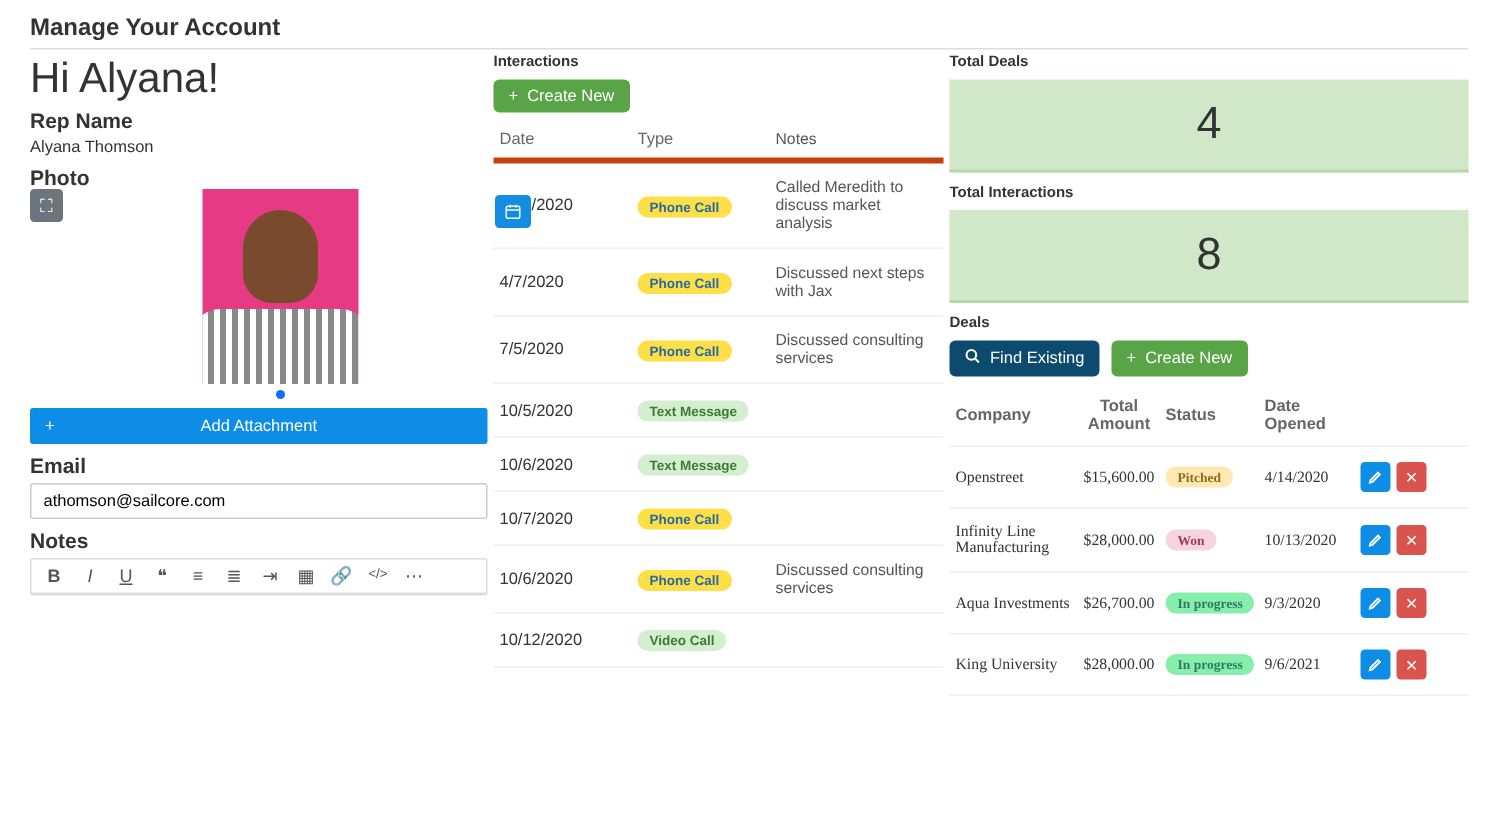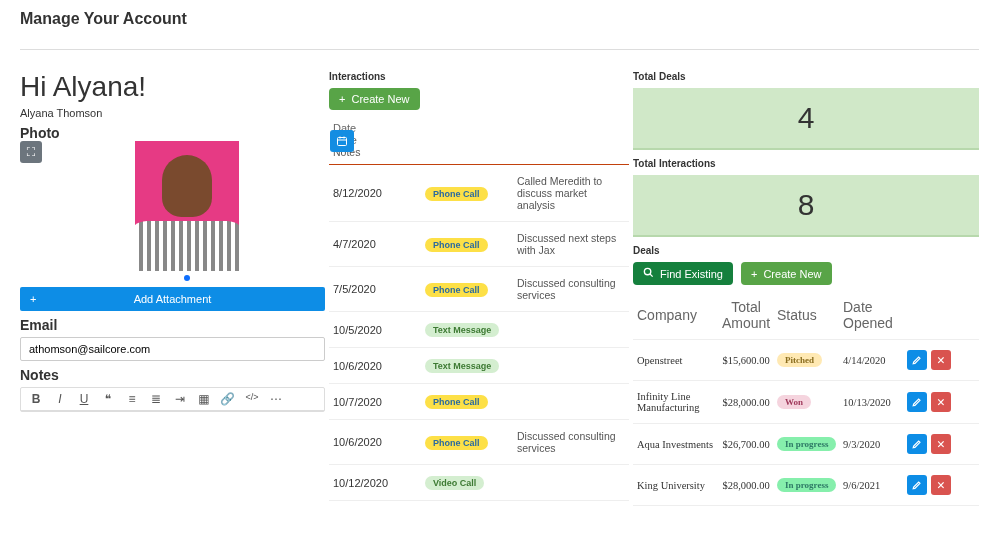--- a/index.html
+++ b/index.html
@@ -1,89 +1,90 @@
 <!DOCTYPE html>
 <html><head>
   <meta charset="utf-8">
   <style>
     * { box-sizing: border-box; margin: 0; padding: 0; }
     body { font-family: "Segoe UI", Arial, sans-serif; font-size: 12px; color: #333; background: #fff; }
     .page { width: 999px; height: 557px; padding: 10px 20px; position: relative; }
-    .page-title { font-size: 16px; font-weight: 600; padding-bottom: 21px; border-bottom: 1px solid #ddd; margin-bottom: 21px; }
+    .page-title { font-size: 16px; font-weight: 600; padding-bottom: 4px; border-bottom: 1px solid #ddd; margin-bottom: 3px; }
     .cols { display: flex; gap: 4px; }
     .col-left { width: 305px; }
     .col-mid { width: 300px; }
     .col-right { flex: 1; }
 
     h1.greeting { font-size: 28px; font-weight: 400; margin-bottom: 4px; }
     h2.section { font-size: 14px; font-weight: 600; margin: 6px 0 4px; }
     .rep-name-label { font-size: 14px; font-weight: 600; margin-top: 4px; }
     .rep-name-value { font-size: 11px; margin: 4px 0 6px; }
     .photo-row { display: flex; align-items: flex-start; gap: 8px; }
     .resize-btn { width: 24px; height: 22px; background: #6c757d; color: #fff; border-radius: 3px; display: flex; align-items: center; justify-content: center; font-size: 12px; }
     .cal-icon { width: 24px; height: 22px; background: #138de2; border-radius: 3px; color: #fff; display: flex; align-items: center; justify-content: center; font-size: 12px; position: absolute; left: 330px; top: 130px; }
     .photo-wrap { width: 100%; display: flex; flex-direction: column; align-items: center; position: relative; }
     .photo { width: 104px; height: 130px; background: linear-gradient(#e63a84, #e63a84); position: relative; overflow: hidden; }
     .photo::after { content: ""; position: absolute; bottom: 0; left: 50%; transform: translateX(-50%); width: 120px; height: 50px; background: repeating-linear-gradient(90deg, #fff 0 4px, #888 4px 8px); border-radius: 20px 20px 0 0; }
     .photo::before { content: ""; position: absolute; top: 14px; left: 50%; transform: translateX(-50%); width: 50px; height: 62px; background: #7a4a2e; border-radius: 26px 26px 20px 20px; }
     .dot { width: 6px; height: 6px; background: #0d6efd; border-radius: 50%; margin-top: 4px; }
 
     .btn { display: inline-flex; align-items: center; gap: 6px; border: none; border-radius: 4px; padding: 5px 10px; font-size: 11px; color: #fff; cursor: pointer; }
     .btn-success { background: #58a447; }
-    .btn-info { background: #15803d; }
+    .btn-info { background: #0c4a6e; }
     .btn-block { width: 100%; justify-content: center; background: #0d8de6; color: #fff; padding: 6px; border-radius: 2px; position: relative; }
     .btn-block .plus-left { position: absolute; left: 10px; }
 
     .input-text { width: 100%; border: 1px solid #ccc; padding: 5px 8px; font-size: 11px; border-radius: 2px; }
 
     .rte { border: 1px solid #ddd; border-radius: 2px; }
     .rte-toolbar { display: flex; gap: 6px; padding: 4px 6px; border-bottom: 1px solid #ddd; color: #555; }
     .rte-toolbar span { width: 18px; text-align: center; cursor: pointer; font-size: 12px; }
     .rte-content { padding: 8px 10px; font-size: 10px; line-height: 1.4; color: #444; }
 
     .label-row { font-size: 10px; font-weight: 700; margin-bottom: 6px; }
     .tbl { width: 100%; }
-    .tbl-head { display: flex; padding: 6px 4px; font-size: 11px; color: #666; border-bottom: 1px solid #c2410c; flex-direction: column; }
+    .tbl-head { display: flex; padding: 6px 4px; font-size: 11px; color: #666; border-bottom: 4px solid #c2410c; }
     .int-row { display: flex; padding: 10px 4px; border-bottom: 1px solid #eee; align-items: center; }
     .int-date { width: 92px; font-size: 11px; }
     .int-type { width: 92px; }
     .int-notes { flex: 1; font-size: 10.5px; color: #555; }
 
     .badge { display: inline-block; padding: 2px 8px; border-radius: 10px; font-size: 9px; font-weight: 600; }
     .badge-phone { background: #fde047; color: #2a6aa0; }
     .badge-text { background: #d4eed0; color: #3d7a33; }
     .badge-video { background: #d4eed0; color: #3d7a33; }
     .badge-pitched { background: #ffe9b3; color: #8a6d1e; }
     .badge-won { background: #f5d4de; color: #a03a5c; }
     .badge-progress { background: #86efac; color: #2e7a66; }
 
     .metric-card { background: #d0e8c8; height: 62px; display: flex; align-items: center; justify-content: center; font-size: 30px; margin-bottom: 8px; border-bottom: 2px solid #b7d8ac; }
     .deals-btns { display: flex; gap: 8px; margin-bottom: 6px; }
 
-    .deal-head { display: flex; padding: 8px 4px; font-size: 14px; color: #666; border-bottom: 1px solid #eee; align-items: center; }
+    .deal-head { display: flex; padding: 8px 4px; font-size: 11px; color: #666; border-bottom: 1px solid #eee; align-items: center; font-weight: bold; }
     .deal-row { display: flex; padding: 10px 4px; border-bottom: 1px solid #eee; align-items: center; font-size: 10.5px; font-family: Liberation Serif, serif; }
     .dc-company { width: 78px; }
     .dc-amount { width: 62px; text-align: center; }
     .dc-status { width: 66px; }
     .dc-date { width: 64px; }
     .dc-act { display: flex; gap: 4px; }
     .mini-btn { width: 20px; height: 20px; border-radius: 3px; display: flex; align-items: center; justify-content: center; color: #fff; }
     .mini-edit { background: #0d8de6; }
     .mini-del { background: #d9534f; }
   </style>
 </head>
 <body>
 
 <div class="page">
   <div class="page-title">Manage Your Account</div>
 
   <div class="cols">
 
     <div class="col-left">
       <h1 class="greeting">Hi Alyana!</h1>
+      <div class="rep-name-label">Rep Name</div>
       <div class="rep-name-value">Alyana Thomson</div>
       <div class="rep-name-label">Photo</div>
 
       <div class="photo-row">
         <div class="resize-btn">⛶</div>
         <div class="photo-wrap">
           <div class="photo"></div>
           <div class="dot"></div>
         </div>
       </div>

